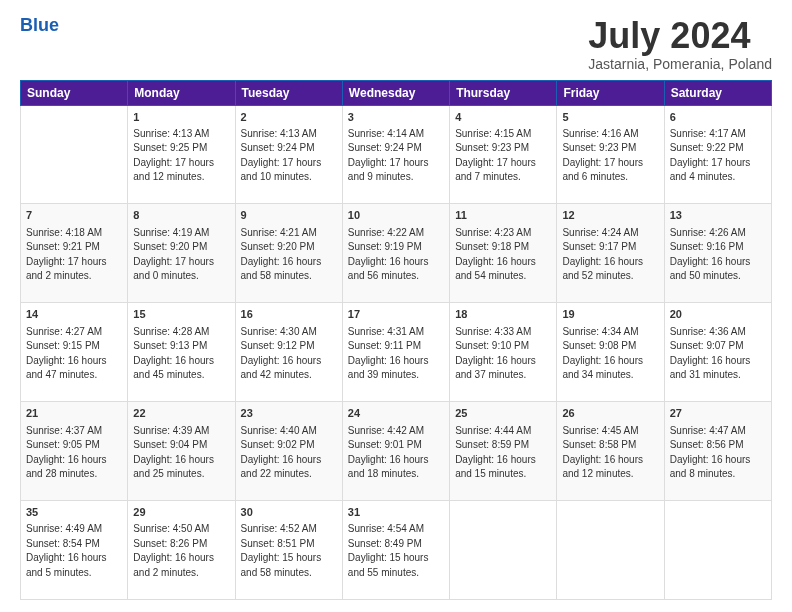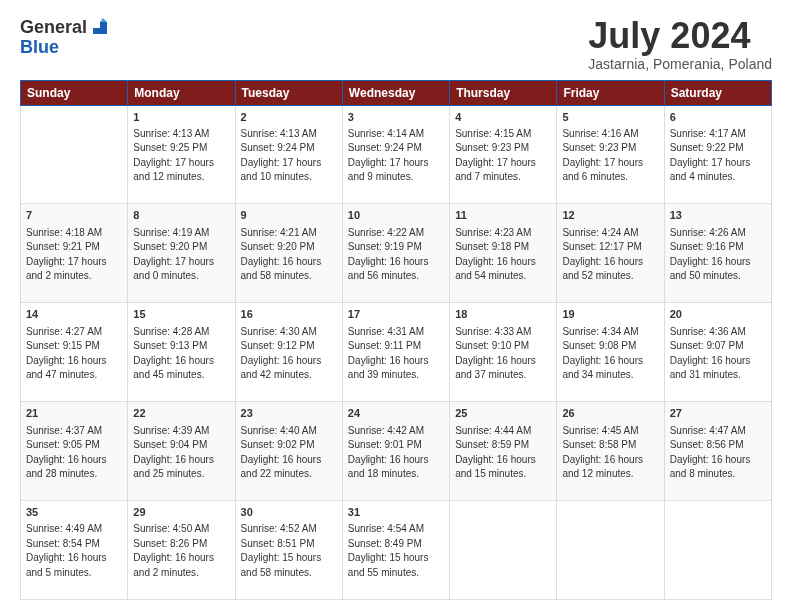--- a/index.html
+++ b/index.html
@@ -57,21 +57,21 @@
       font-size: 14px;
       color: #555;
     }
     .calendar {
       flex: 1;
       border-collapse: collapse;
       width: 100%;
       font-size: 10px;
     }
     .calendar th {
-      background-color: #7f1d1d;
+      background-color: #4c1d95;
       color: white;
       text-align: left;
       padding: 5px 6px;
       font-size: 12px;
       font-weight: bold;
       border: 1px solid #1a5fb4;
     }
     .calendar td {
       vertical-align: top;
       padding: 4px 5px;
@@ -101,27 +101,20 @@
       background: #fff !important;
     }
   </style>
 </head>
 <body>
 
 <div class="page">
   <div class="header">
     <div class="logo">
       <div style="display:flex;flex-direction:column;align-items:flex-start;">
-        <div style="display:flex;align-items:center;">
-          <span class="logo-text-general">General</span>
-          <svg class="logo-icon" viewBox="0 0 22 22" xmlns="http://www.w3.org/2000/svg">
-            <polygon points="4,18 18,18 18,6 11,6 11,12 4,12" fill="#1a5fb4"></polygon>
-            <polygon points="11,6 18,6 14,2 11,6" fill="#4a9fd4"></polygon>
-          </svg>
-        </div>
         <span class="logo-text-blue">Blue</span>
       </div>
     </div>
     <div class="title-block">
       <div class="main-title">July 2024</div>
       <div class="subtitle">Jastarnia, Pomerania, Poland</div>
     </div>
   </div>
 
   <table class="calendar">
@@ -214,21 +207,21 @@
           <td>
             <span class="day-number">11</span>
             <div class="day-info" style="white-space: pre-line;">Sunrise: 4:23 AM
 Sunset: 9:18 PM
 Daylight: 16 hours
 and 54 minutes.</div>
           </td>
           <td>
             <span class="day-number">12</span>
             <div class="day-info" style="white-space: pre-line;">Sunrise: 4:24 AM
-Sunset: 12:17 PM
+Sunset: 9:17 PM
 Daylight: 16 hours
 and 52 minutes.</div>
           </td>
           <td>
             <span class="day-number">13</span>
             <div class="day-info" style="white-space: pre-line;">Sunrise: 4:26 AM
 Sunset: 9:16 PM
 Daylight: 16 hours
 and 50 minutes.</div>
           </td>

